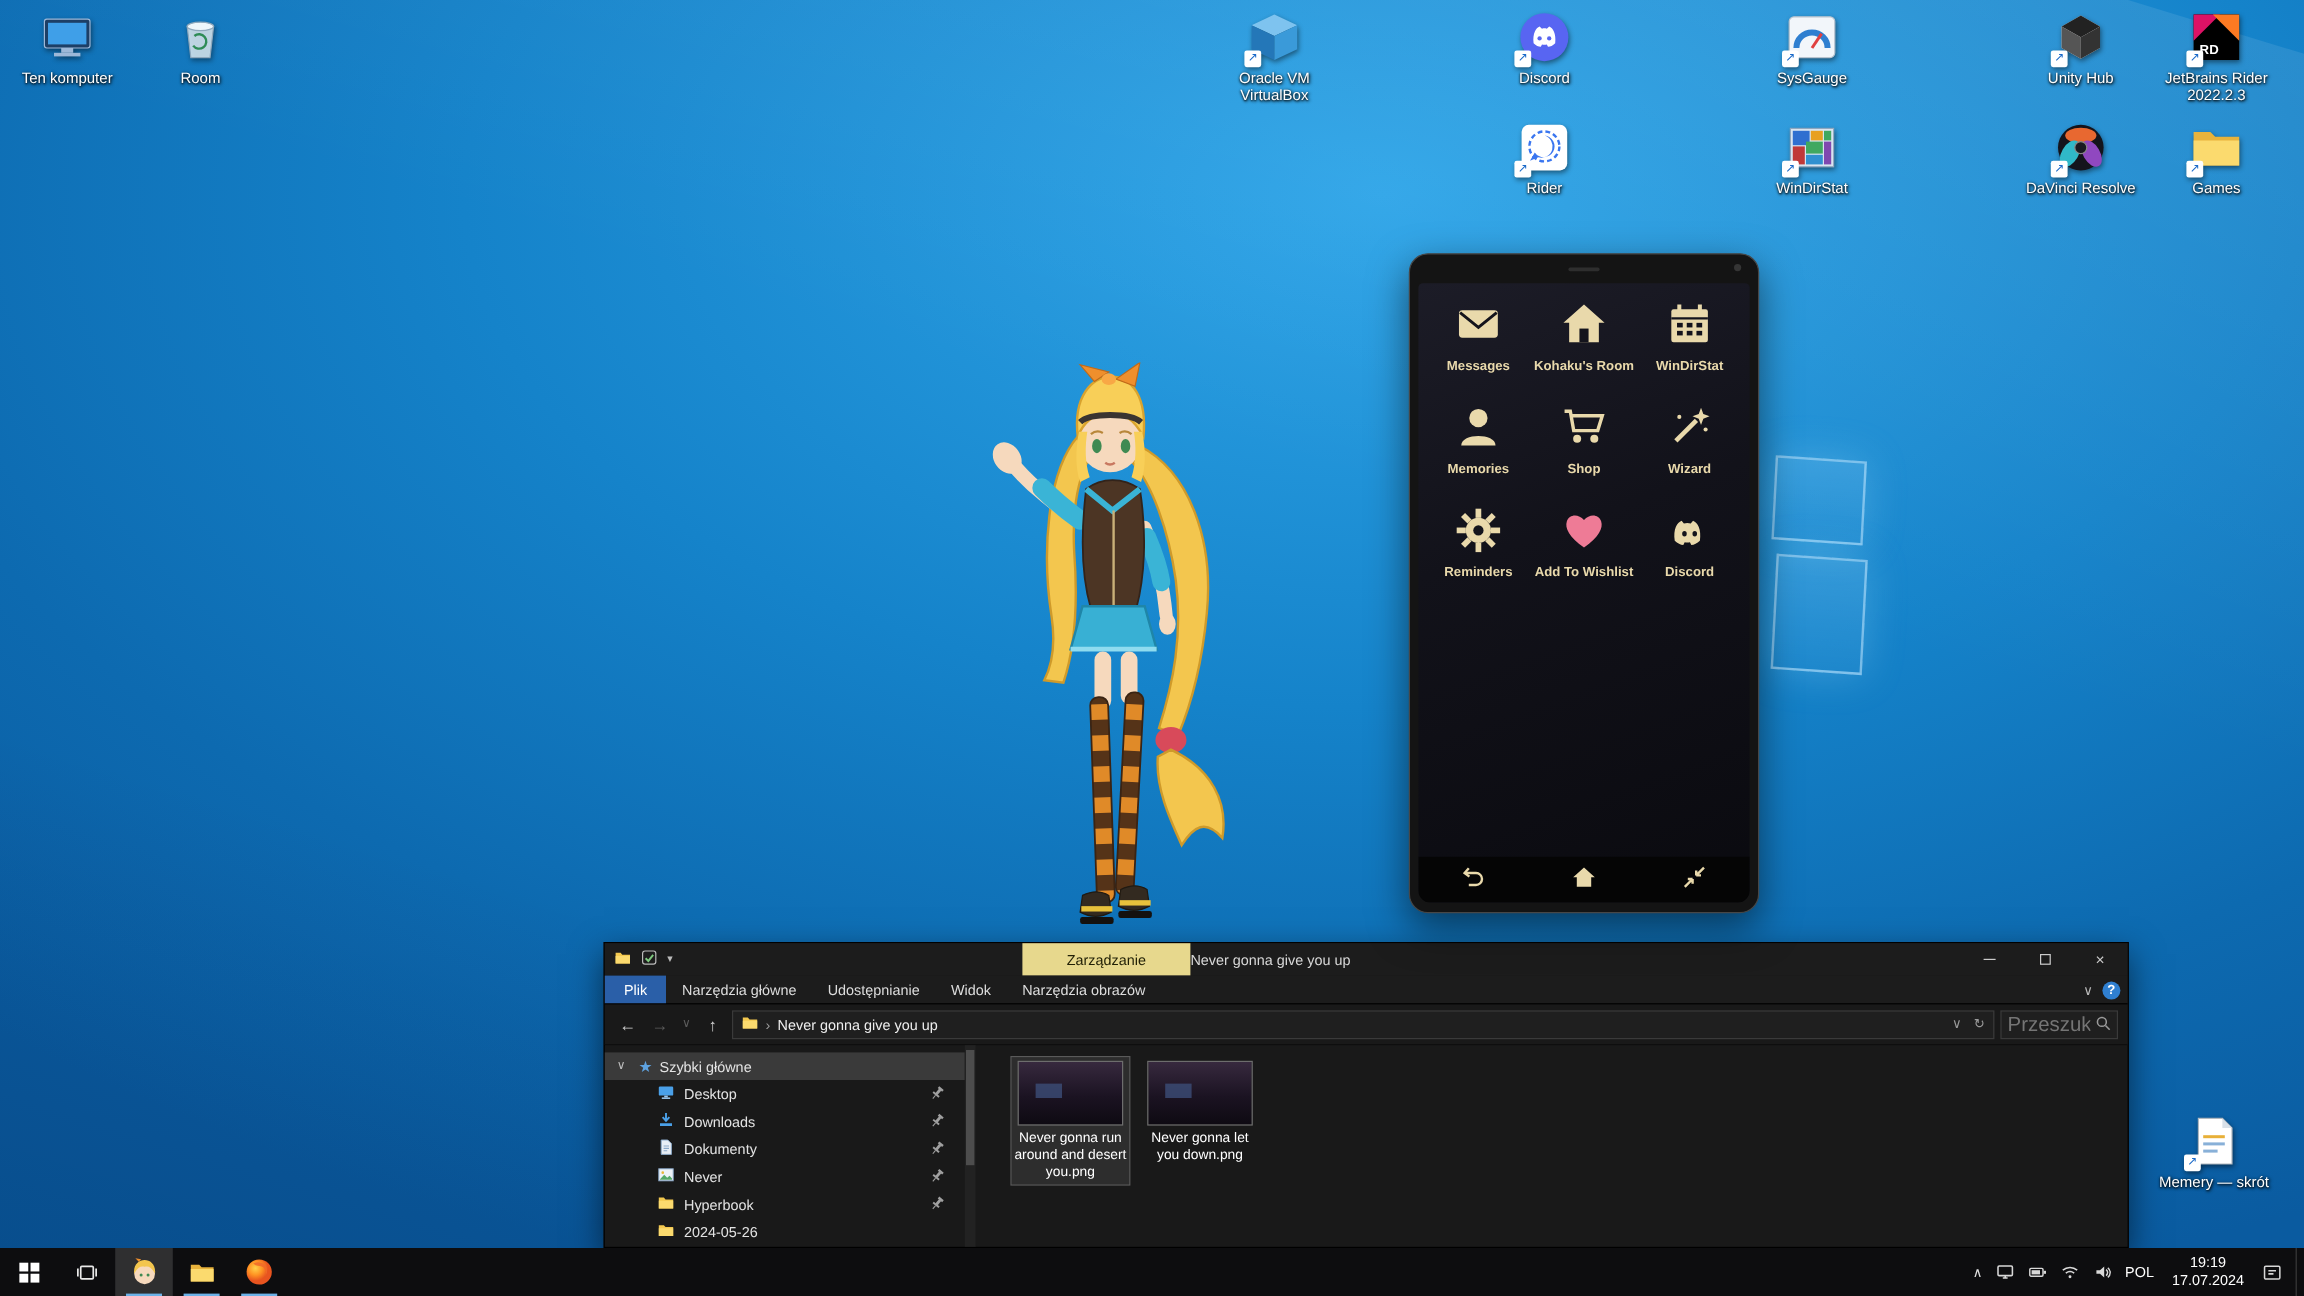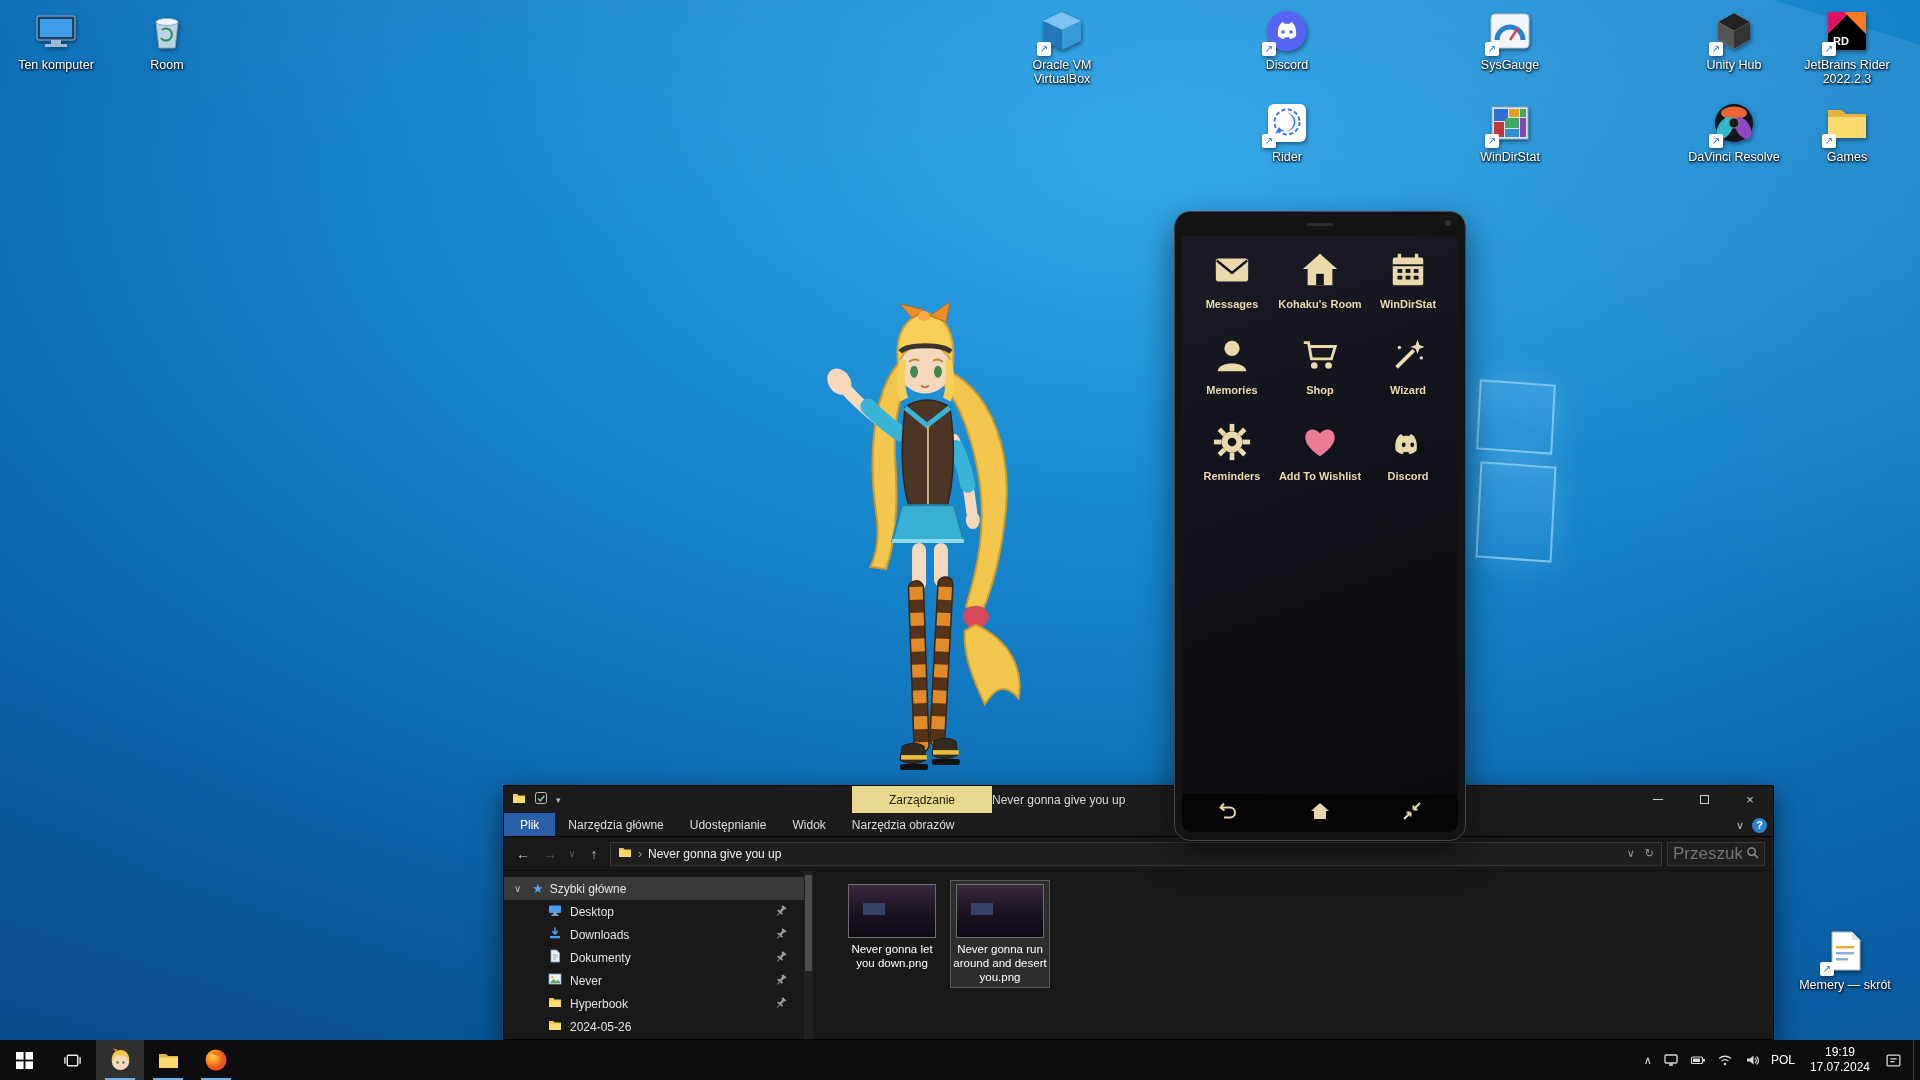--- a/index.html
+++ b/index.html
@@ -24,21 +24,21 @@
   .dicon{position:absolute;z-index:3;width:96px;display:flex;flex-direction:column;align-items:center;gap:4px;cursor:default}
   .dicon .glyph{width:46px;height:46px;position:relative;filter:drop-shadow(1px 2px 2px rgba(0,0,0,.45))}
   .dicon .glyph svg{width:100%;height:100%}
   .dicon .lbl{color:#fff;font-size:12.5px;text-align:center;line-height:1.15;
       text-shadow:0 1px 2px #000,1px 1px 3px rgba(0,0,0,.9)}
   .badge{position:absolute;left:-2px;bottom:-2px;width:14px;height:14px;background:#fff;border-radius:2px;
       display:flex;align-items:center;justify-content:center;font-size:10px;color:#1b6ac9;line-height:1}
   
   #character{position:absolute;left:812px;top:302px;width:230px;height:483px;z-index:4}
   
-  #phone{position:absolute;left:1174px;top:211px;width:292px;height:630px;z-index:30;
+  #phone{position:absolute;left:1174px;top:211px;width:292px;height:550px;z-index:30;
       background:#141414;border:1px solid #474747;border-radius:16px;box-shadow:0 12px 32px rgba(0,0,0,.5)}
   #phone .speaker{position:absolute;top:11px;left:50%;transform:translateX(-50%);width:26px;height:3px;background:#2e2e2e;border-radius:2px}
   #phone .cam{position:absolute;top:8px;right:14px;width:6px;height:6px;border-radius:50%;background:#353535}
   #phone-screen{position:absolute;left:7px;right:7px;top:24px;bottom:8px;border-radius:4px 4px 10px 10px;overflow:hidden;
       background:linear-gradient(160deg,#1c1c27 0%,#12121a 40%,#0a0a0f 100%)}
   #phone-grid{display:grid;grid-template-columns:repeat(3,1fr);padding:14px 6px 0 6px;row-gap:12px}
   .papp{display:flex;flex-direction:column;align-items:center;gap:4px;min-height:74px;cursor:pointer}
   .papp svg{width:40px;height:40px}
   .plabel{color:#e9d9ab;font-weight:bold;font-size:11px;text-align:center;line-height:1.15}
   #phone-nav{position:absolute;left:0;right:0;bottom:0;height:38px;background:#050505;
@@ -550,31 +550,31 @@
               <path d="M1,3 h4.2 l1.4,1.6 H13 V12 H1 Z" fill="#f3c84f"></path>
               <path d="M1,5.6 H13 V12 H1 Z" fill="#fbda6e"></path>
             </svg></span>
         <span>2024-05-26</span>
       </div>
     </div>
     <div class="ex-scroll">
         <div class="sthumb"></div>
       </div>
     <div class="ex-content">
+      <div class="file-card sel">
+        <div class="fthumb">
+            <div class="scr"></div>
+          </div>
+        <div class="fname">Never gonna run around and desert you.png</div>
+      </div>
       <div class="file-card">
         <div class="fthumb">
             <div class="scr"></div>
           </div>
         <div class="fname">Never gonna let you down.png</div>
-      </div>
-      <div class="file-card sel">
-        <div class="fthumb">
-            <div class="scr"></div>
-          </div>
-        <div class="fname">Never gonna run around and desert you.png</div>
       </div>
     </div>
   </div>
 </div>
 
 <div id="taskbar">
   <div class="tb-btn">
     <span>
         <svg width="17" height="17" viewBox="0 0 18 18">
           <rect x="0" y="0" width="8" height="8" fill="#fff"></rect>

